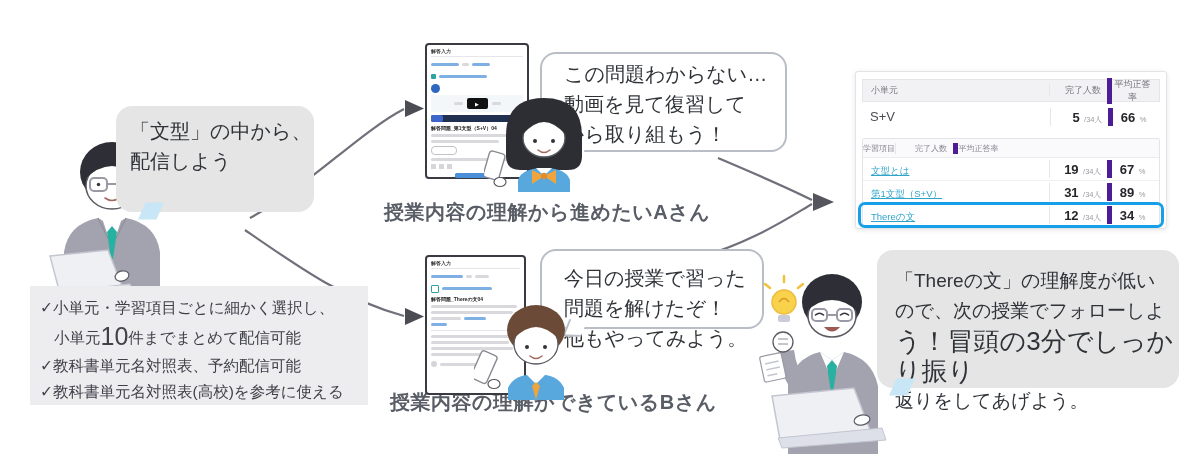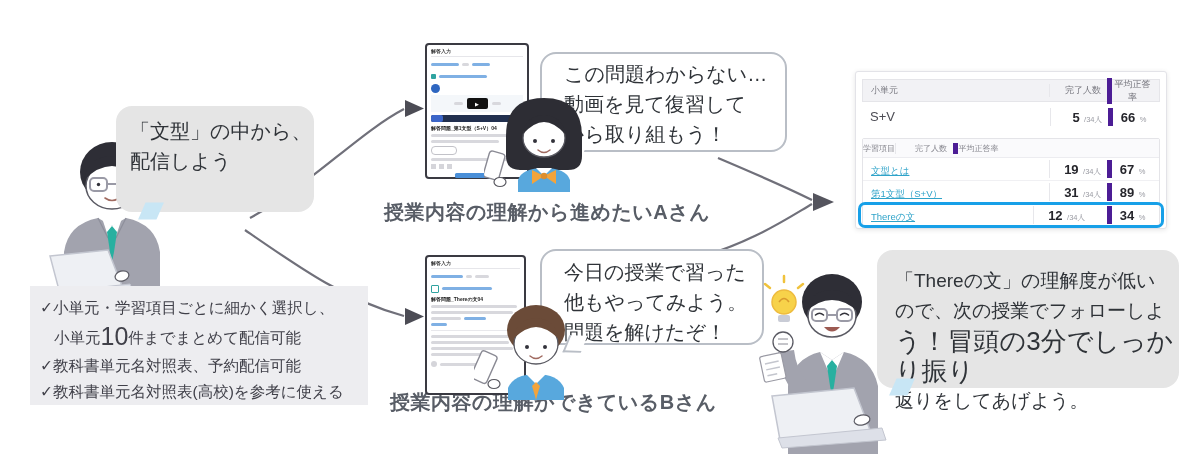--- a/index.html
+++ b/index.html
@@ -34,21 +34,21 @@
   .t-col2{width:58px;text-align:right;border-left:1px solid #e7e7eb;box-sizing:border-box;padding-right:6px;}
   .t-col3{width:52px;text-align:center;border-left:5px solid #4c1d95;box-sizing:border-box;padding-right:6px;}
   .t-head{background:#f2f2f5;border:1px solid #e5e5e9;font-size:9px;color:#76767e;height:21px;}
   .t-head .t-lbl{flex:1;padding-left:8px;}
   .num{font-size:13px;font-weight:700;color:#26262c;}
   .num-sub{font-size:7.5px;color:#999aa2;}
   .link{font-size:9.5px;color:#2fa3c9;}
   .inner-card{border:1px solid #e4e4e8;border-radius:2px;margin-top:7px;}
   .inner-head{background:#fafafc;border-bottom:1px solid #ececf0;font-size:8px;color:#85858d;height:18px;}
   .inner-row{height:22px;border-bottom:1px solid #f0f0f3;position:relative;}
-  .inner-row:last-child{border-bottom:none;gap:16px;}
+  .inner-row:last-child{border-bottom:none;}
   .inner-row .t-lbl{flex:1;padding-left:8px;}
   .hl-ring{position:absolute;left:-5px;right:-5px;top:-2px;bottom:-2px;
            border:3.5px solid #17a0e8;border-radius:7px;pointer-events:none;z-index:5;}
   svg{display:block;}
 </style>
 </head>
 <body>
 
 <div class="canvas">
 
@@ -197,24 +197,24 @@
     <path d="M56 60 Q62 65 68 60" stroke="#a06a60" stroke-width="1.5" fill="none" stroke-linecap="round"></path>
     <path d="M34 104 L34 92 Q40 78 62 78 Q84 78 90 92 L90 104 Z" fill="#58a8dd"></path>
     <polygon points="52,78 72,78 62,88" fill="#fff"></polygon>
     <path d="M62 86 L58 90 L61 100 L62 104 L63 100 L66 90 Z" fill="#f2a43c"></path>
     <g transform="rotate(24 10 70)">
       <rect x="2" y="56" width="17" height="30" rx="3" fill="#fff" stroke="#8a8a94" stroke-width="1.4"></rect>
     </g>
     <ellipse cx="20" cy="88" rx="6" ry="4.5" fill="#fff" stroke="#5a5a62" stroke-width="1.2"></ellipse>
   </svg>
 
-  <div class="abs bubble-white" style="left:540px;top:249px;width:224px;height:96px;padding:6px 0 0 22px;box-sizing:border-box;">
+  <div class="abs bubble-white" style="left:540px;top:249px;width:224px;height:80px;padding:12px 0 0 22px;box-sizing:border-box;">
     <div class="bubble-text">今日の授業で習った</div>
+    <div class="bubble-text">問題を解けたぞ！</div>
     <div class="bubble-text">他もやってみよう。</div>
-    <div class="bubble-text">問題を解けたぞ！</div>
     <div class="tail" style="left:24px;"></div>
   </div>
 
   <div class="abs caption" style="left:390px;top:389px;">授業内容の理解ができているBさん</div>
 
   <div class="abs card" style="left:855px;top:71px;width:312px;height:158px;">
     <div class="t-row t-head">
       <div class="t-lbl">小単元</div>
       <div class="t-col2">完了人数</div>
       <div class="t-col3">平均正答率</div>

